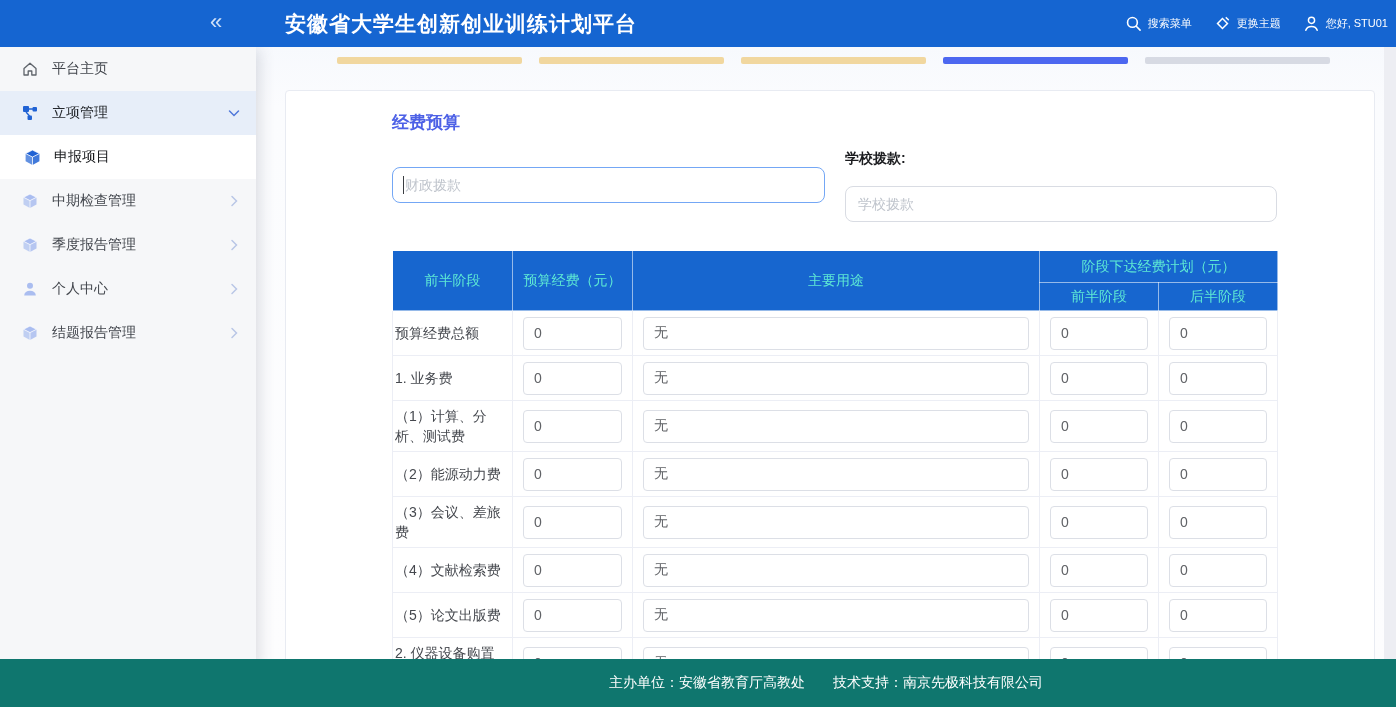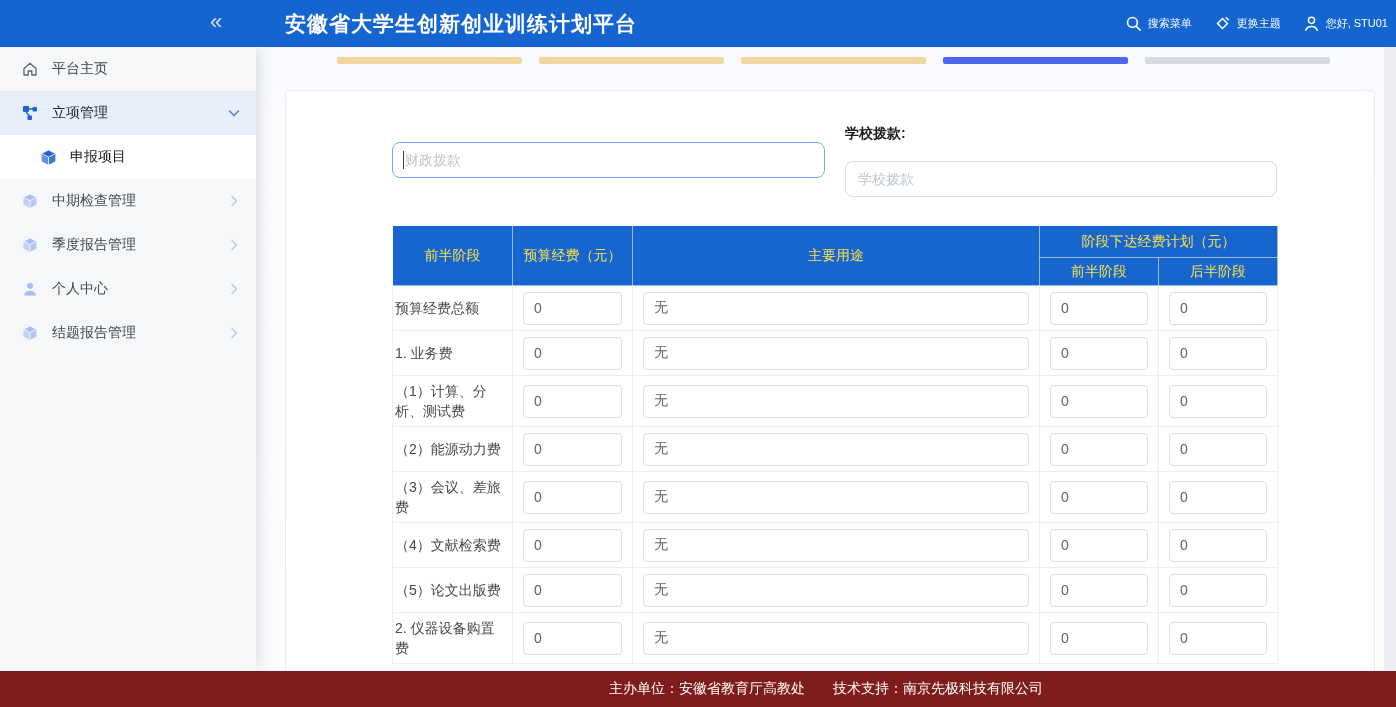--- a/index.html
+++ b/index.html
@@ -20,21 +20,21 @@
     cursor:pointer; white-space:nowrap; }
   .hdr svg { display:block; }
 
   
   .sidebar { position:absolute; top:47px; left:0; width:256px; height:624px;
     background:#f6f7f9; box-shadow:6px 0 14px -2px rgba(55,65,85,.16); z-index:20; }
   .s-item { position:relative; height:44px; display:flex; align-items:center;
     padding-left:22px; gap:14px; font-size:14px; color:#42464d; cursor:pointer; }
   .s-item .chev { position:absolute; right:14px; top:14px; }
   .s-item.expanded { background:#e7eef9; color:#24272c; }
-  .s-item.sub { padding-left:40px; background:#ffffff; color:#141619; }
+  .s-item.sub { padding-left:24px; background:#ffffff; color:#141619; }
   .s-item .ico { width:16px; height:16px; flex:0 0 16px; }
 
   
   .content { position:absolute; top:47px; left:256px; width:1140px; height:624px;
     background:linear-gradient(180deg,#f7f9fd 0%,#fbfcfe 60px,#fdfdfe 100%);
     overflow:hidden; }
   .steps { position:absolute; top:10px; left:81px; display:flex; gap:17px; }
   .stepbar { width:185px; height:7px; border-radius:2px; background:#d7dae3; cursor:pointer; }
   .stepbar[data-state="done"]   { background:#f1d79f; }
   .stepbar[data-state="active"] { background:#4c67f0; }
@@ -54,37 +54,37 @@
     padding:0 12px; font-size:14px; color:#606266; outline:none; background:#fff;
     font-family:inherit; }
   .inp::placeholder { color:#bfc4cc; }
   .inp.focused { border-color:#74a7f5; }
   .caret { position:absolute; left:11px; top:9px; width:1px; height:18px;
     background:#3a3d42; }
 
   
   table.budget { border-collapse:collapse; width:885px; margin-top:28px;
     table-layout:fixed; font-size:14px; }
-  .budget th { background:#1766cf; color:#fde047; font-weight:normal;
+  .budget th { background:#1766cf; color:#5eead4; font-weight:normal;
     border:1px solid rgba(255,255,255,.55); text-align:center; }
   .budget tr.h1 th { height:32px; }
   .budget tr.h2 th { height:28px; }
   .budget td { border:1px solid #eceef5; height:45px; vertical-align:middle;
     color:#45484e; }
   .budget td.subj { padding:5px 8px 5px 2px; line-height:20px; text-align:left;margin-left:29px; }
   .budget td.ctl { padding:5px 10px; }
   .cell-inp { width:100%; height:33px; border:1px solid #dcdfe6; border-radius:4px;
     padding:0 10px; font-size:14px; color:#606266; outline:none; background:#fff;
     font-family:inherit; }
 
   
   .scroll-track { position:absolute; top:0; right:0; width:12px; height:624px;
     background:#edeef3; }
-  .ftr { position:absolute; left:0; bottom:0; width:1396px; height:36px;
-    background:#7f1d1d; color:#fff; font-size:14px; z-index:30;
+  .ftr { position:absolute; left:0; bottom:0; width:1396px; height:48px;
+    background:#0f766e; color:#fff; font-size:14px; z-index:30;
     display:flex; align-items:center; justify-content:center;
     padding-left:256px; gap:28px; white-space:nowrap; }
 </style>
 </head>
 <body>
 
 <div class="app">
 
   <header class="hdr">
     <span class="collapse">«</span>
@@ -230,20 +230,21 @@
 
     <div class="steps">
       <span class="stepbar" data-state="done"></span>
       <span class="stepbar" data-state="done"></span>
       <span class="stepbar" data-state="done"></span>
       <span class="stepbar" data-state="active"></span>
       <span class="stepbar" data-state="pending"></span>
     </div>
 
     <section class="panel">
+      <h2 class="sec-title">经费预算</h2>
 
       <div class="form-row">
         <div class="field">
           <div class="inp-wrap">
             <input class="inp focused" type="text" placeholder="财政拨款" style="">
             <span class="caret"></span>
           </div>
         </div>
         <div class="field">
           <div class="lbl">学校拨款:</div>

